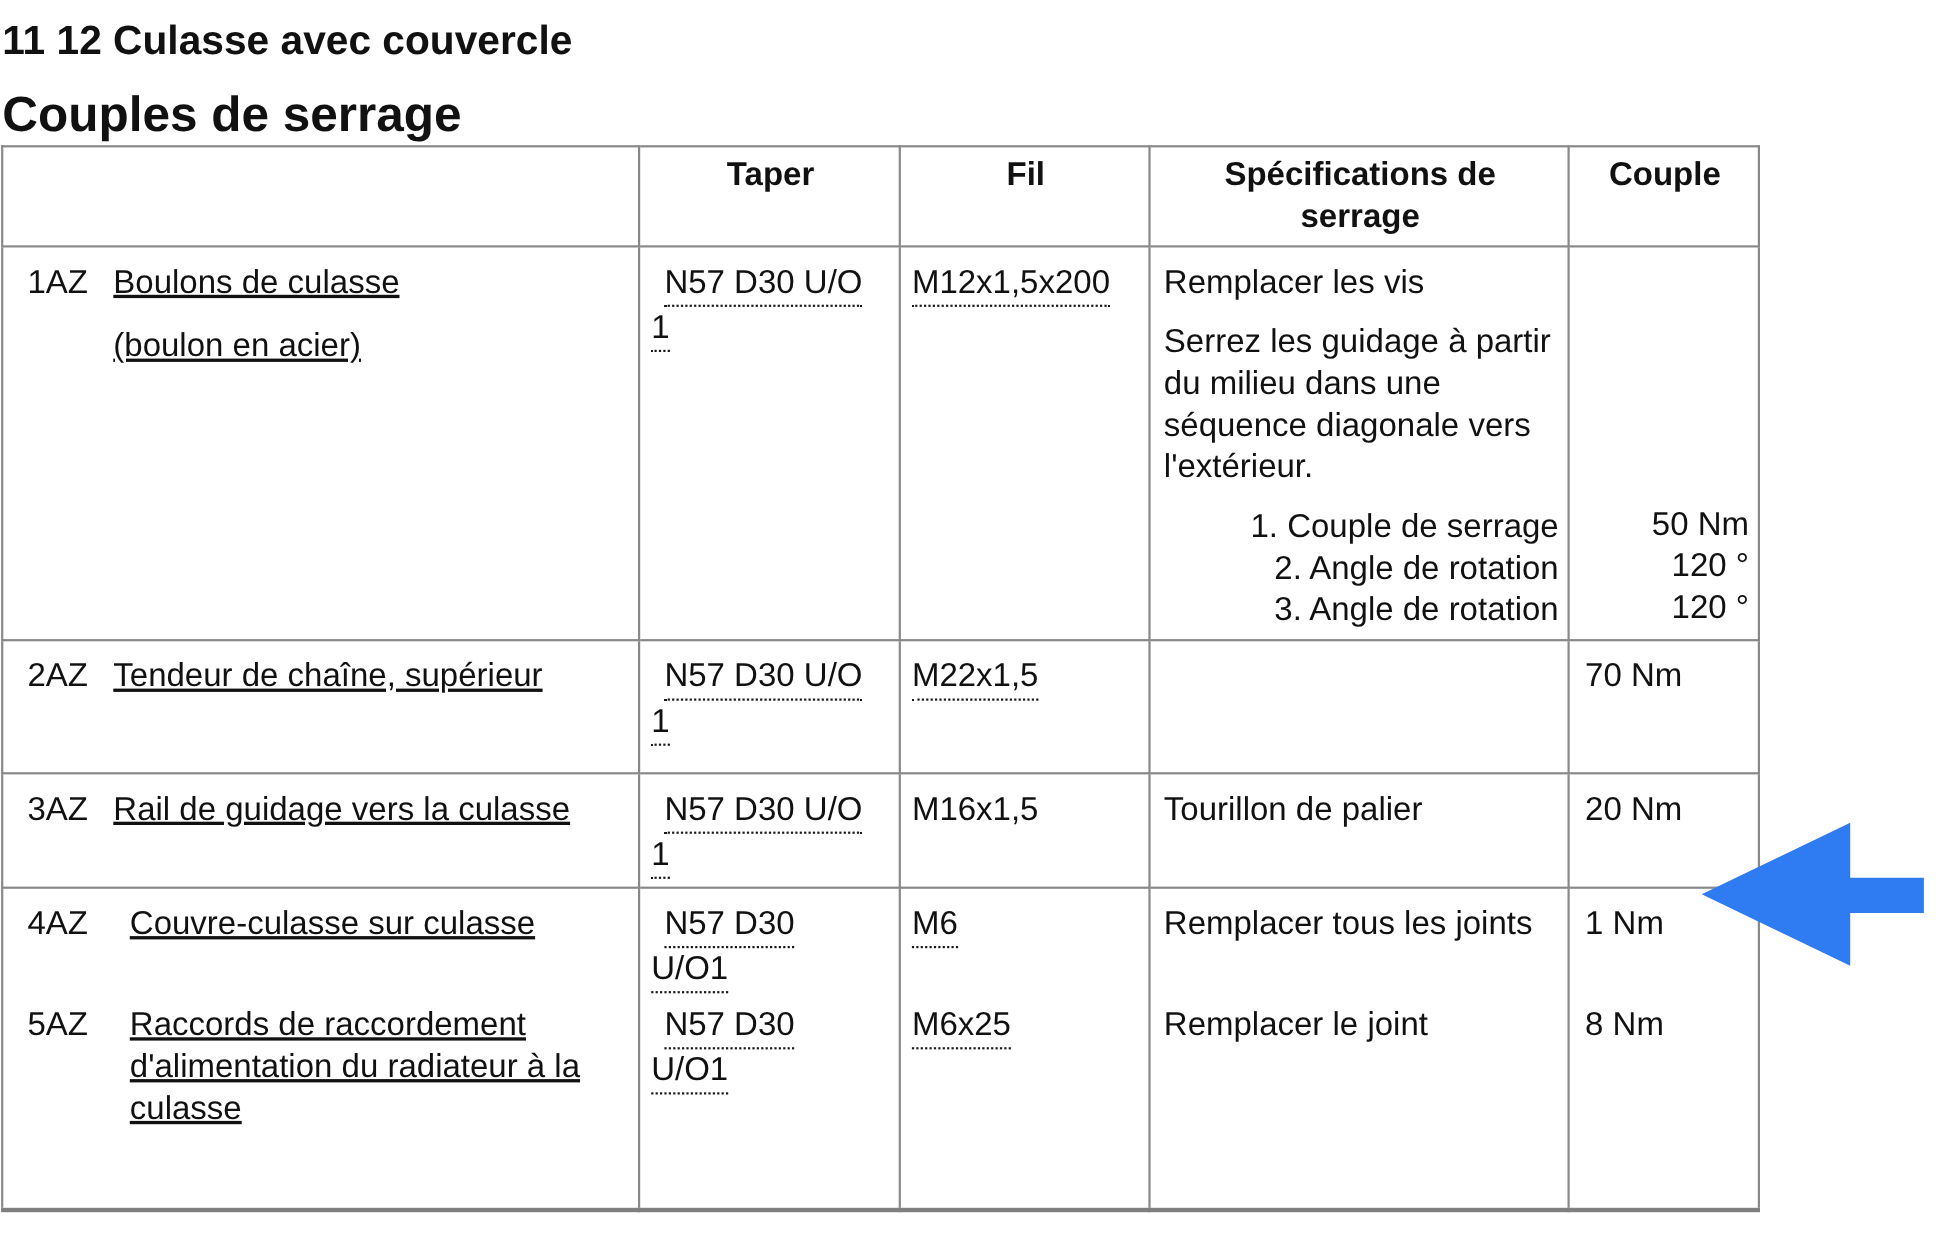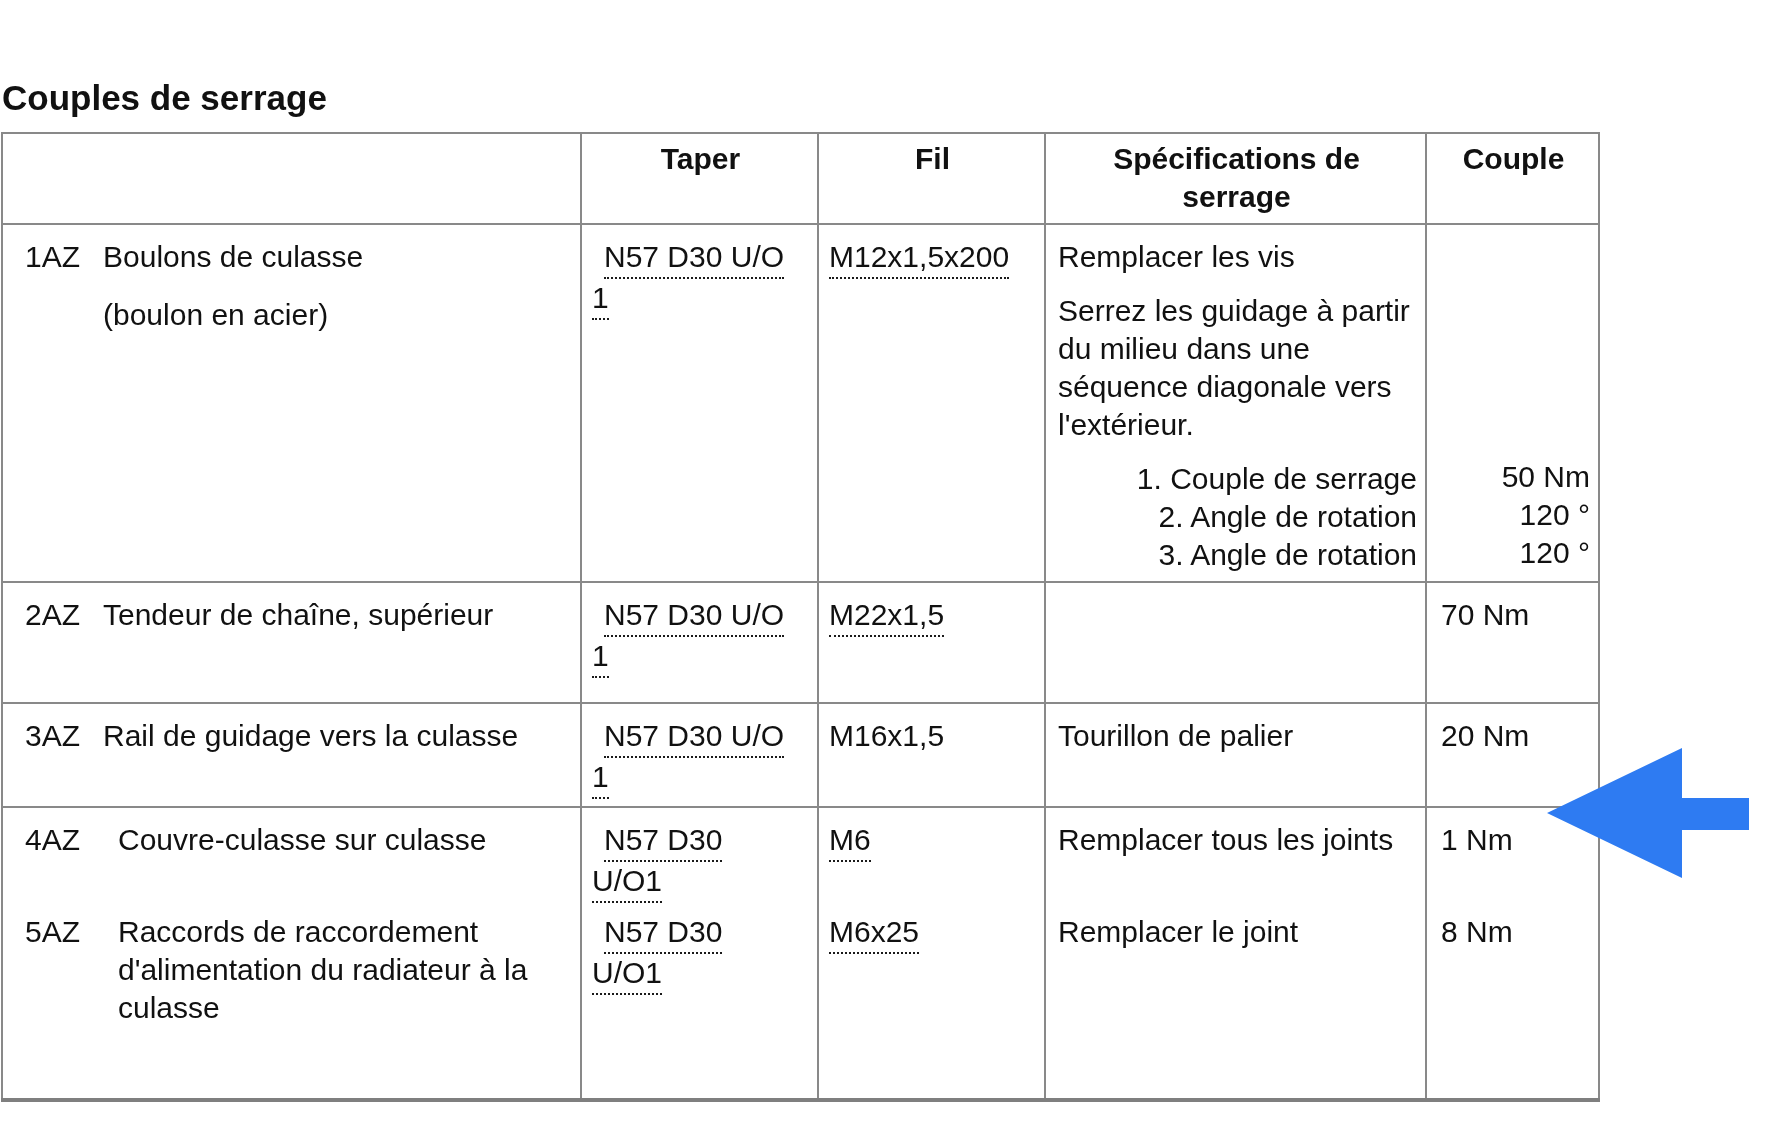--- a/index.html
+++ b/index.html
@@ -1,21 +1,21 @@
 <!DOCTYPE html>
 <html><head>
 <meta charset="utf-8">
 <style>
   * { margin:0; padding:0; box-sizing:border-box; }
   html,body { background:#ffffff; }
   body { font-family:"Liberation Sans","DejaVu Sans",sans-serif; color:#111; }
   .page { position:relative; width:1777px; height:1121px; background:#fff; overflow:hidden; }
 
   .title { position:absolute; left:2px; top:16px; font-size:37px; font-weight:bold; letter-spacing:0; }
-  .subtitle { position:absolute; left:2px; top:78px; font-size:35px; font-weight:bold; }
+  .subtitle { position:absolute; left:2px; top:78px; font-size:45px; font-weight:bold; }
 
   table.torque-table {
     position:absolute; left:1px; top:132px; width:1597px;
     border-collapse:collapse; table-layout:fixed;
     font-size:30px; line-height:38px;
   }
   table.torque-table { border-bottom:4px solid #7f7f7f; }
   .torque-table th, .torque-table td {
     border:2px solid #898989;
     vertical-align:top;
@@ -29,38 +29,39 @@
   td.c-spec { padding-left:12px; }
   td.c-couple { padding-left:14px; }
   td.c-couple.bottom { vertical-align:bottom; padding-bottom:9px; }
 
   .entry { display:block; }
   tr.grouped .entry { min-height:92px;gap:15px; }
 
   td.c-item .entry { display:flex; align-items:flex-start; }
   .row-id { flex:0 0 78px; }
   .desc { flex:1 1 auto; }
-  .desc p { margin:0 0 20px 0; }
+  .desc p { margin:0 0 20px 0;text-decoration:underline; }
   .desc p:last-child { margin-bottom:0; }
 
   .taper-line { display:block; }
   td.c-taper .entry .taper-line:first-child { margin-left:12px;text-decoration:underline; }
   .dotted { display:inline-block; border-bottom:2px dotted #1a1a1a; padding-bottom:1px; }
 
   .spec-par { margin:0 0 16px 0; }
   .spec-par:last-child { margin-bottom:0; }
   .steps { margin-top:16px; }
   .step, .step-value { line-height:38px;text-align:right; }
 
   .arrow { position:absolute; left:1545px; top:745px; width:206px; height:140px; }
 </style>
 </head>
 <body>
 
 <div class="page">
+  <div class="title">11 12 Culasse avec couvercle</div>
   <div class="subtitle">Couples de serrage</div>
 
   <table class="torque-table">
     <colgroup>
       <col style="width:579px">
       <col style="width:237px">
       <col style="width:227px">
       <col style="width:381px">
       <col style="width:173px">
     </colgroup>

